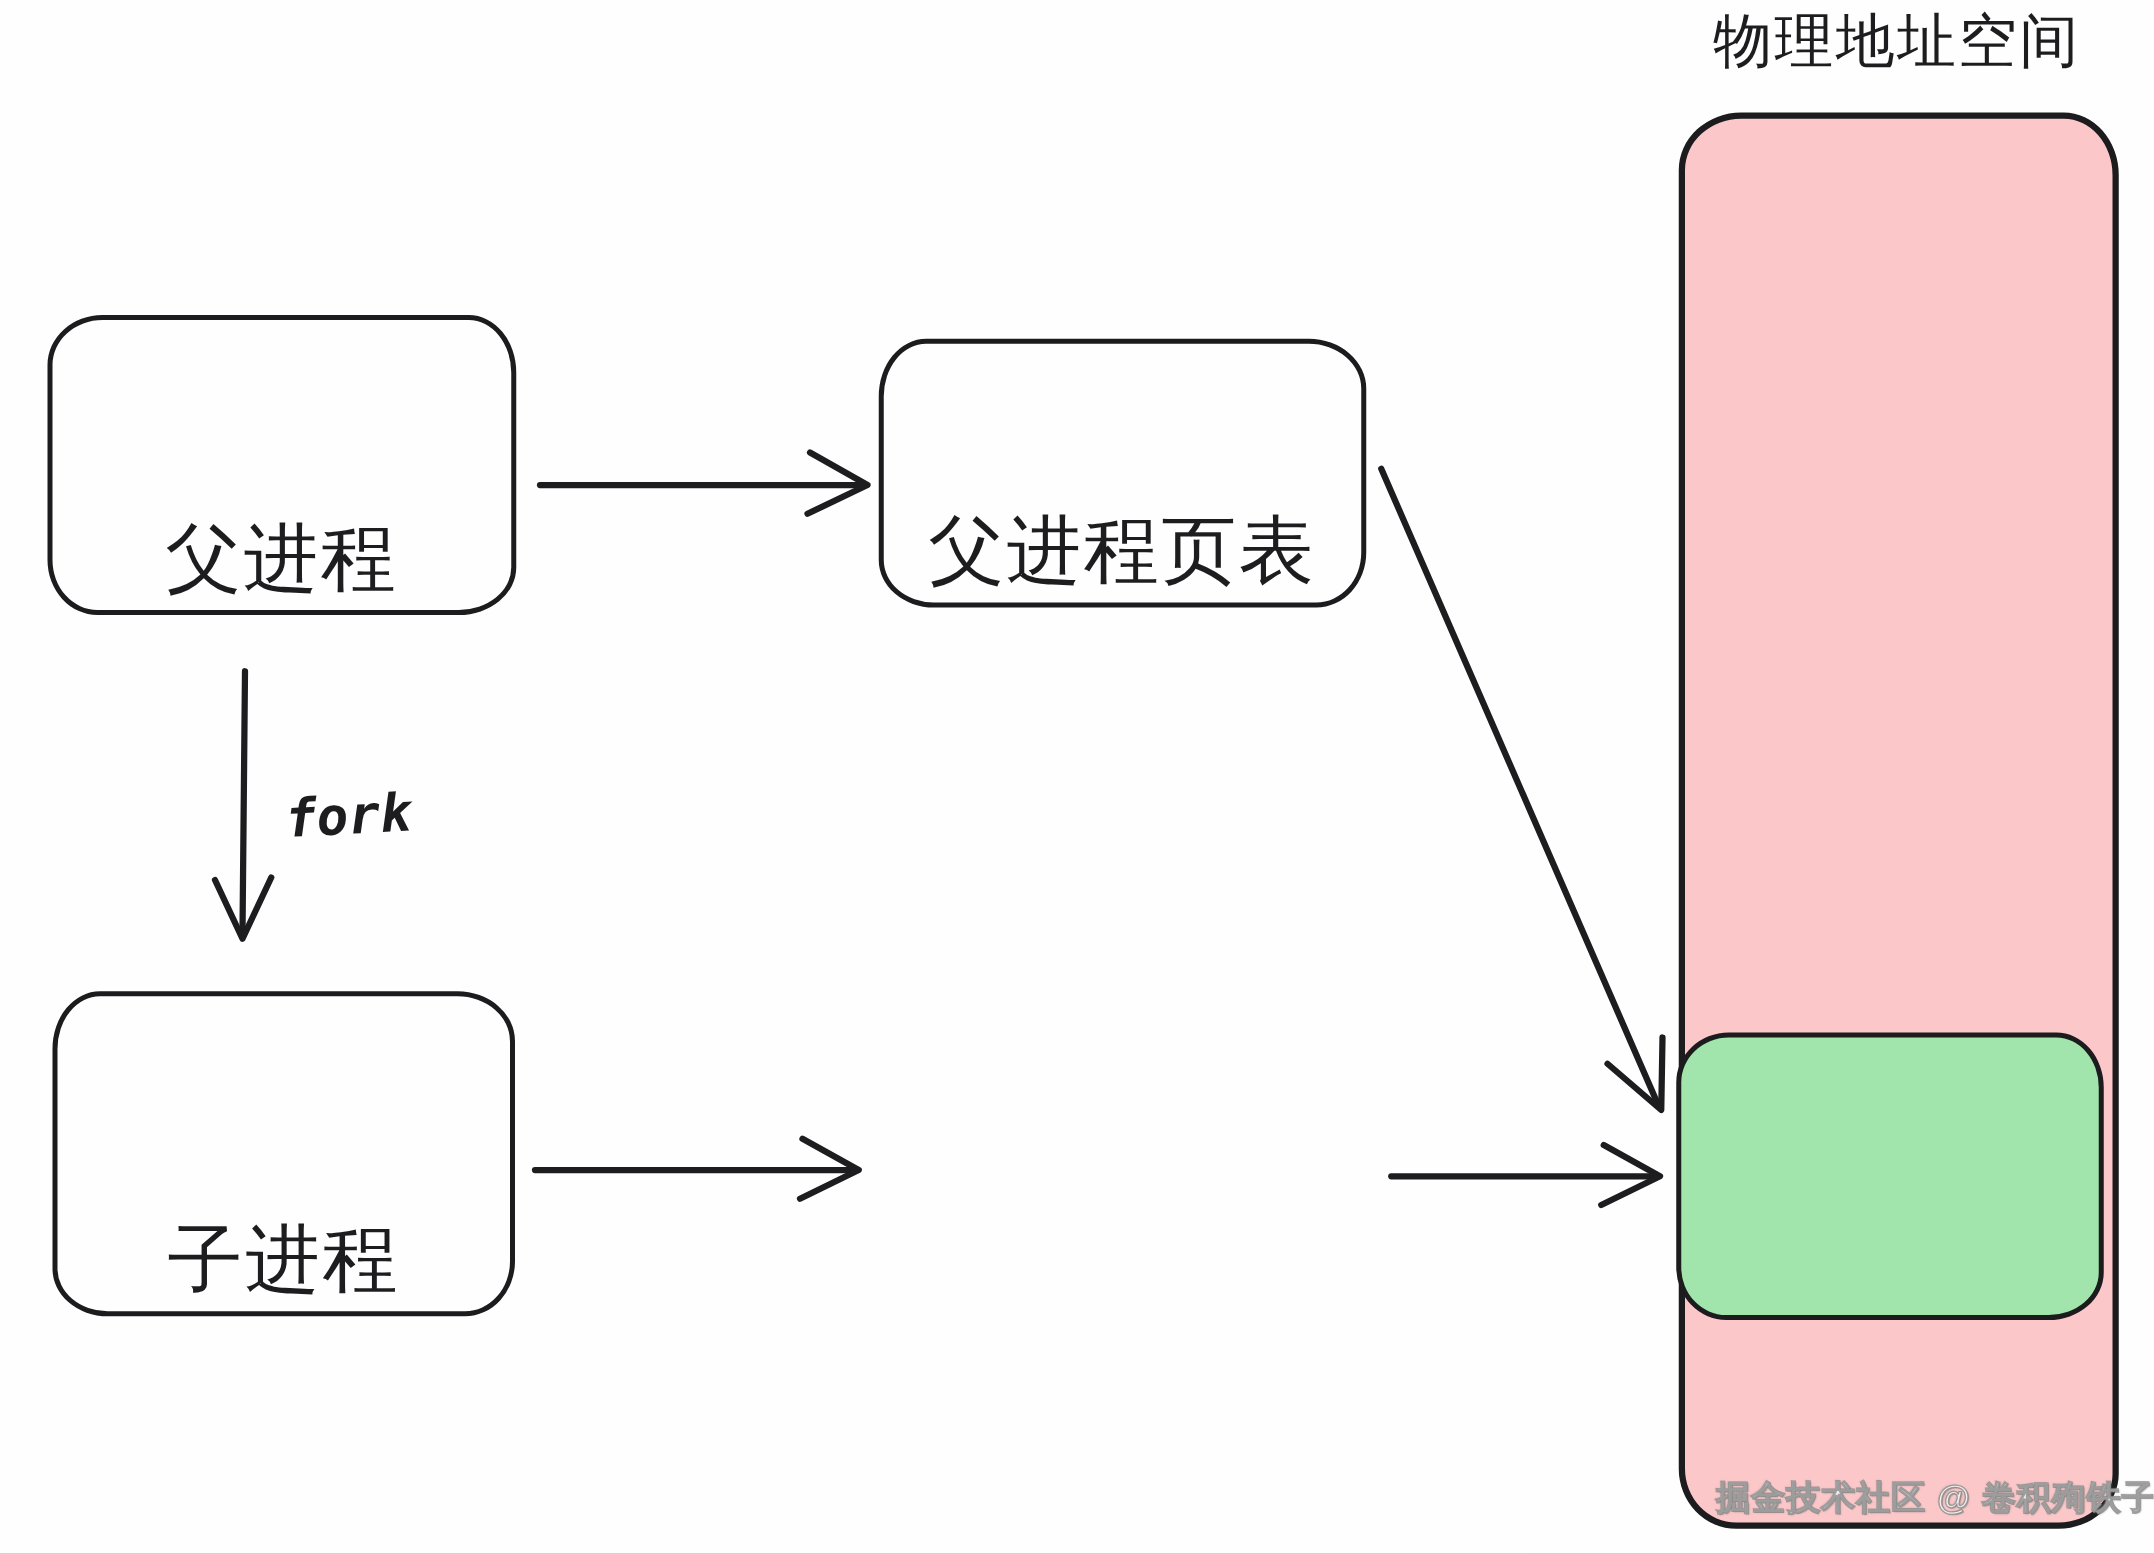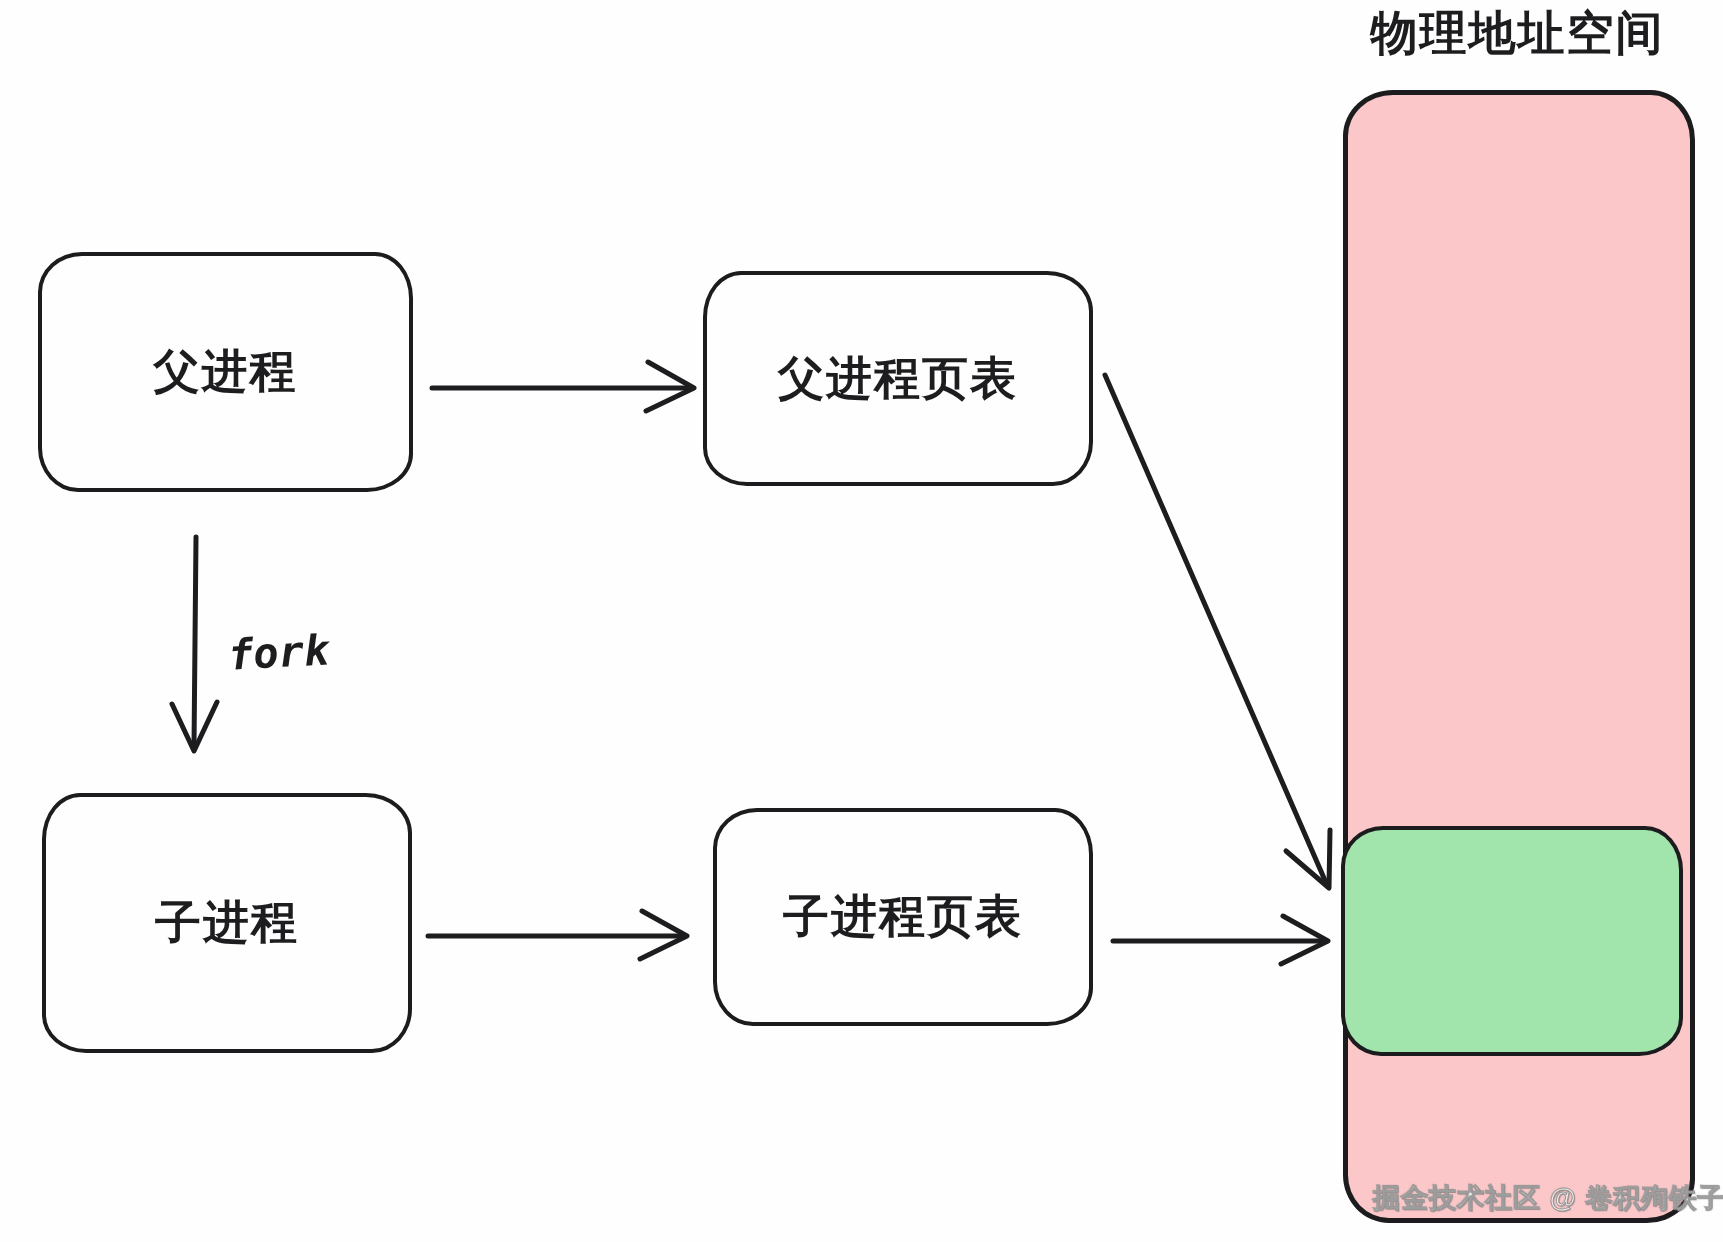--- a/index.html
+++ b/index.html
@@ -9,24 +9,24 @@
     height: 1242px;
     background: #fefefe;
     overflow: hidden;
     font-family: "Liberation Sans", sans-serif;
     color: #1d1d1f;
   }
   .node {
     position: absolute;
     border: 4px solid #1c1c1e;
     display: flex;
-    align-items: center;
+    align-items: flex-end;
     justify-content: center;
-    font-size: 46px;
-    font-weight: 700;
+    font-size: 60px;
+    font-weight: 400;
     letter-spacing: 2px;
     box-sizing: border-box;
   }
   .rounded-a { border-radius: 44px 38px 46px 40px / 40px 46px 38px 44px; }
   .rounded-b { border-radius: 38px 46px 40px 44px / 46px 40px 44px 38px; }
 
   .yellow-parent { left: 38px;  top: 252px; width: 375px; height: 240px; }
   .yellow-child  { left: 42px;  top: 793px; width: 370px; height: 260px; }
   .blue-parent   { left: 703px; top: 271px; width: 390px; height: 215px; }
   .blue-child    { left: 713px; top: 808px; width: 380px; height: 218px; }
@@ -43,21 +43,21 @@
     left: 1341px; top: 826px; width: 342px; height: 230px;
     border: 4px solid #1c1c1e;
     border-radius: 42px 38px 44px 40px / 40px 44px 38px 42px;
     box-sizing: border-box;
   }
   .space-title {
     position: absolute;
     left: 1335px; top: 2px; width: 365px;
     text-align: center;
     font-size: 47px;
-    font-weight: 700;
+    font-weight: 400;
     letter-spacing: 2px;
     color: #1d1d1f;
   }
   .fork-label {
     position: absolute;
     left: 228px; top: 628px;
     font-size: 42px;
     font-style: italic;
     font-weight: 600;
     transform: rotate(-3deg);
@@ -105,23 +105,20 @@
   </div>
 
   <div class="node rounded-b yellow-child">
     <span>子进程</span>
   </div>
 
   <div class="node rounded-b blue-parent">
     <span>父进程页表</span>
   </div>
 
-  <div class="node rounded-a blue-child">
-    <span>子进程页表</span>
-  </div>
 
   <div class="fork-label">fork</div>
 
   <div class="watermark">掘金技术社区 @ 卷积殉铁子</div>
 
   <svg class="overlay" viewBox="0 0 1723 1242">
 
     <g>
       <path class="arrow" d="M432,388 L692,388"></path>
       <path class="arrow" d="M648,362 L694,388 L646,411"></path>

